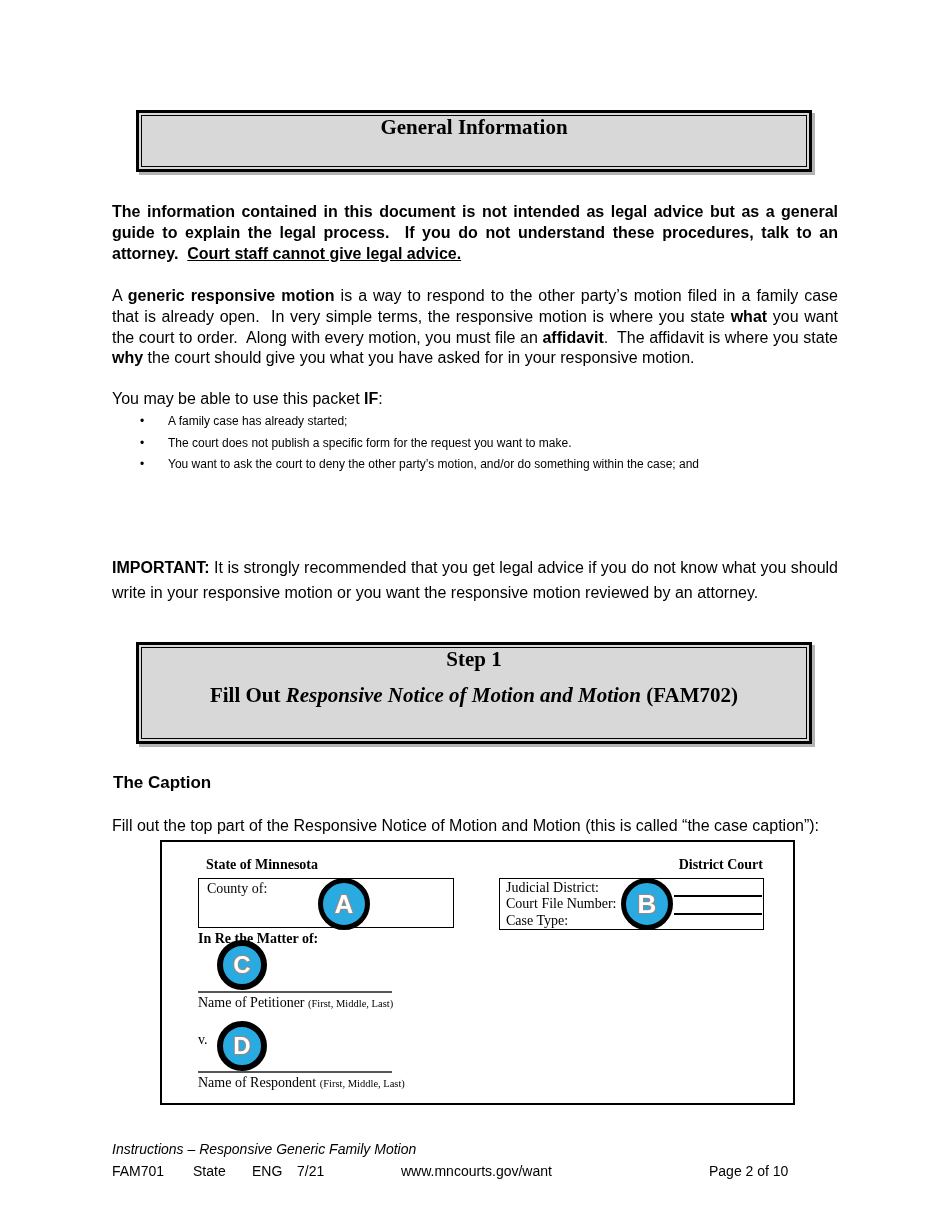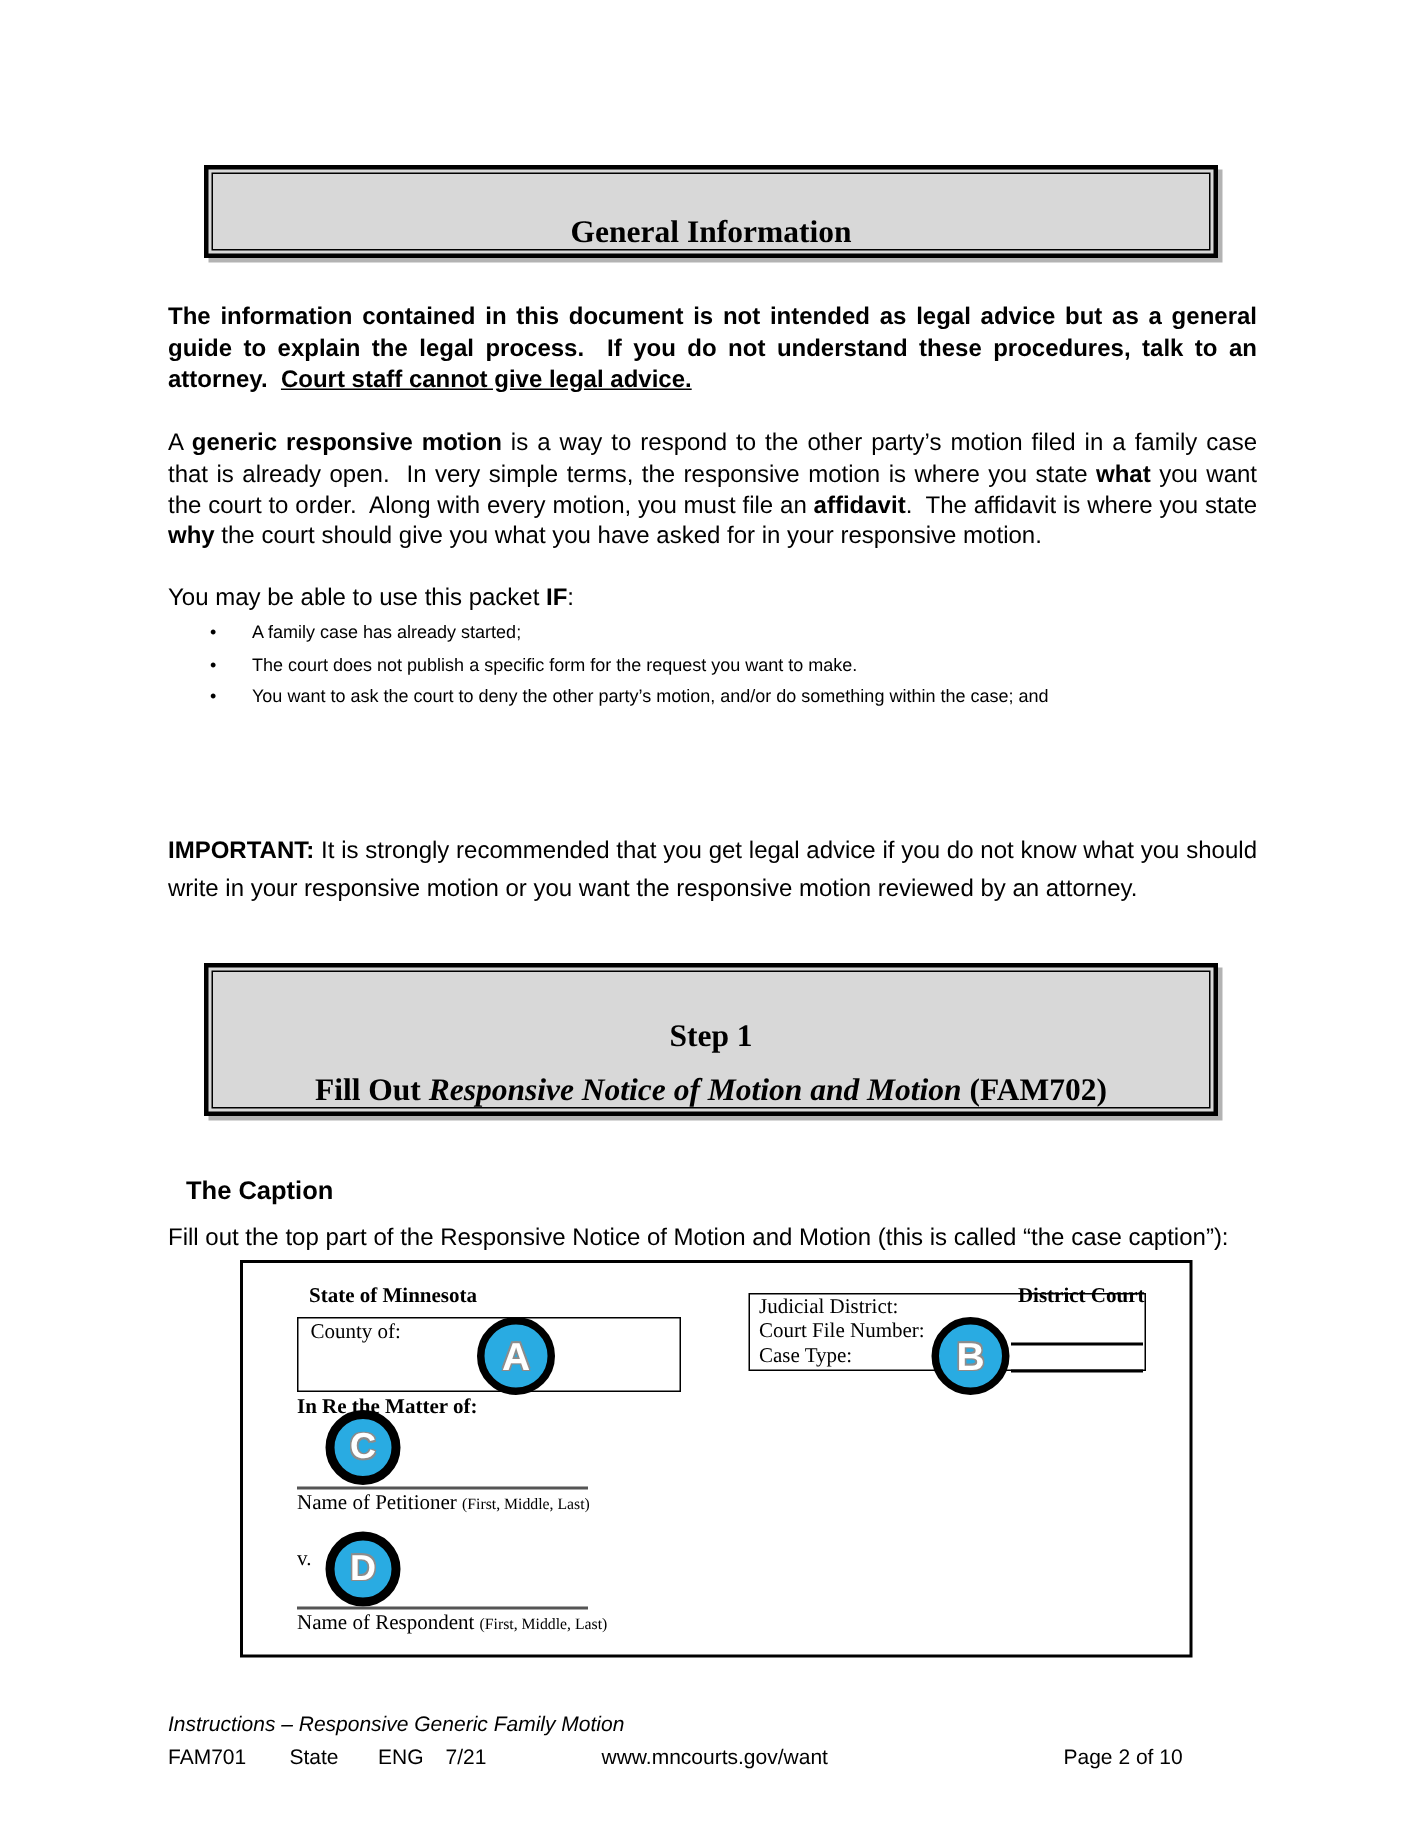--- a/index.html
+++ b/index.html
@@ -3,53 +3,53 @@
 <meta charset="utf-8">
 <style>
   html,body{margin:0;padding:0;background:#ffffff;}
   body{width:950px;height:1230px;font-family:"Liberation Sans",sans-serif;color:#000;}
   .page{position:relative;width:950px;height:1230px;background:#fff;overflow:hidden;}
 
   
   .hbox{position:absolute;left:136px;width:676px;background:#d8d8d8;border:3px solid #000;
         box-shadow:3px 3px 0 #b3b3b3;padding:2px;box-sizing:border-box;}
   .hbox-inner{border:1px solid #000;background:#d8d8d8;height:100%;box-sizing:border-box;
-        display:flex;flex-direction:column;justify-content:flex-end;align-items:center;gap:13px;}
+        display:flex;flex-direction:column;justify-content:flex-start;align-items:center;gap:13px;}
   .hbox-title{font-family:"Liberation Serif",serif;font-weight:bold;font-size:21px;line-height:1.1;}
   .hbox-general{top:110px;height:62px;}
   .hbox-step{top:642px;height:102px;}
 
   
   .tb{position:absolute;left:112px;width:726px;font-size:16px;line-height:20.8px;margin:0;}
   .just{text-align:justify;}
   .p-bold{top:202px;font-weight:bold;}
   .u{text-decoration:underline;}
   .p-about{top:286px;}
   .p-packet{top:389px;}
   .bullets{position:absolute;left:112px;top:411px;width:726px;margin:0;padding:0;list-style:none;
            font-size:12px;line-height:21px;}
   .bullets li{position:relative;padding-left:56px;margin-bottom:0.5px;}
   .bullets li::before{content:"\2022";position:absolute;left:28px;top:0;}
   .p-important{top:556px;line-height:24.5px;}
 
   .step-line2 i{font-style:italic;}
 
-  .caption-heading{position:absolute;left:112px;top:772px;margin:12px;font-size:17px;font-weight:bold;}
+  .caption-heading{position:absolute;left:112px;top:772px;margin:1px;font-size:17px;font-weight:bold;}
   .caption-intro{top:816px;}
 
   
   .figure{position:absolute;left:160px;top:840px;width:635px;height:265px;border:2px solid #000;
           box-sizing:border-box;background:#fff;font-family:"Liberation Serif",serif;font-size:14px;}
   .fig-item{position:absolute;}
   .f-bold{font-weight:bold;}
   .f-state{left:44px;top:15px;}
   .f-county-box{left:36px;top:36px;width:256px;height:50px;border:1px solid #000;box-sizing:border-box;
                 padding:2px 8px;}
   .f-district{right:30px;top:15px;text-align:right;}
-  .f-right-box{left:337px;top:20px;width:265px;height:52px;border:1px solid #000;box-sizing:border-box;
+  .f-right-box{left:337px;top:36px;width:265px;height:52px;border:1px solid #000;box-sizing:border-box;
                padding:1px 6px;line-height:16.3px;}
   .f-fline{height:1.5px;background:#000;}
   .f-line1{left:512px;top:53px;width:88px;}
   .f-line2{left:512px;top:71px;width:88px;}
   .f-inre{left:36px;top:89px;}
   .f-rule{height:2px;background:#555;}
   .f-pet-rule{left:36px;top:149px;width:194px;}
   .f-pet-label{left:36px;top:153px;}
   .f-hint{font-size:10.5px;}
   .f-v{left:36px;top:190px;}

